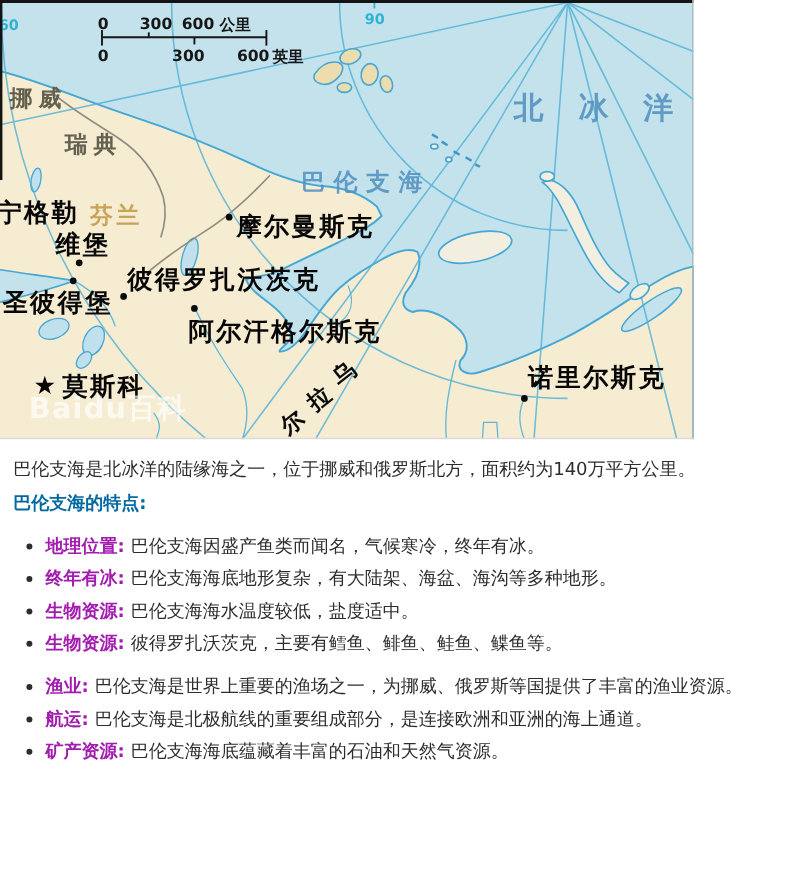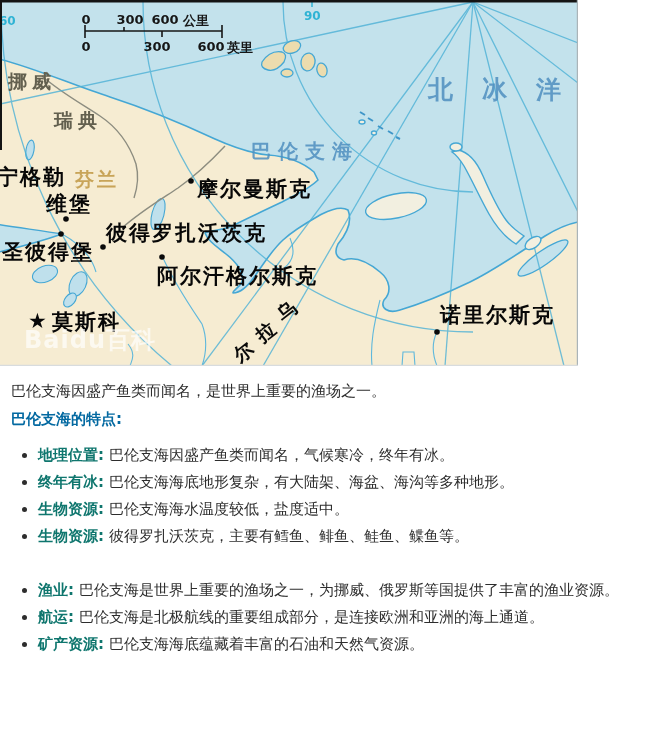--- a/index.html
+++ b/index.html
@@ -4,23 +4,23 @@
 <style>
   html,body{margin:0;padding:0;background:#fff;}
   body{width:660px;font-family:"DejaVu Sans","Liberation Sans",sans-serif;}
   .map-wrap{position:relative;width:660px;height:366px;background:#fff;overflow:hidden;}
   .map-wrap svg{display:block;}
   .article{padding:12px 16px 4px 11px;font-size:15px;line-height:26px;color:#2d2d2d;}
   .article p{margin:0;}
   .article h3{font-size:15px;font-weight:bold;color:#0369a1;margin:2px 0 0;}
   .article h3.second{margin-top:8px;}
   .article ul{margin:10px 0 0;padding-left:27px;}
-  .article ul.second{margin-top:28px;}
+  .article ul.second{margin-top:10px;}
   .article li{margin:0 0 1px;}
-  .lbl{font-weight:bold;color:#0f766e;margin-right:5px;}
+  .lbl{font-weight:bold;color:#a21caf;margin-right:5px;}
   
   text{font-family:"DejaVu Sans","Liberation Sans",sans-serif;}
   .city{font-size:21px;font-weight:bold;fill:#070707;letter-spacing:2px;}
   .country{font-size:19px;font-weight:bold;fill:#63604f;letter-spacing:5px;}
   .country.fin{fill:#c8a458;letter-spacing:3px;}
   .sea-name{font-weight:bold;fill:#4f8fc0;opacity:.85;}
   .scaletxt{font-size:13px;font-weight:bold;fill:#161616;}
   .gratlbl{font-size:12px;font-weight:bold;fill:#2fb3d4;}
   .ural{font-size:19px;font-weight:bold;fill:#0a0a0a;}
   .wm{font-size:24px;font-weight:bold;fill:rgba(255,255,255,0.66);letter-spacing:1px;}
@@ -179,21 +179,21 @@
   <text class="wm" x="24" y="348">Baidu百科</text>
 
   <rect x="0" y="0" width="578" height="2.5" fill="#141414"></rect>
   <rect x="0" y="0" width="2" height="150" fill="#141414"></rect>
   <rect x="576.8" y="0" width="1.2" height="366" fill="#aab4b8"></rect>
   <rect x="0" y="364.8" width="578" height="1.2" fill="#d8dcde"></rect>
 </svg>
 </div>
 
 <div class="article">
-  <p>巴伦支海因盛产鱼类而闻名，是世界上重要的渔场之一。</p>
+  <p>巴伦支海是北冰洋的陆缘海之一，位于挪威和俄罗斯北方，面积约为140万平方公里。</p>
 
   <h3>巴伦支海的特点:</h3>
   <ul>
     <li>
       <span class="lbl">地理位置:</span><span>巴伦支海因盛产鱼类而闻名，气候寒冷，终年有冰。</span>
     </li>
     <li>
       <span class="lbl">终年有冰:</span><span>巴伦支海海底地形复杂，有大陆架、海盆、海沟等多种地形。</span>
     </li>
     <li>

